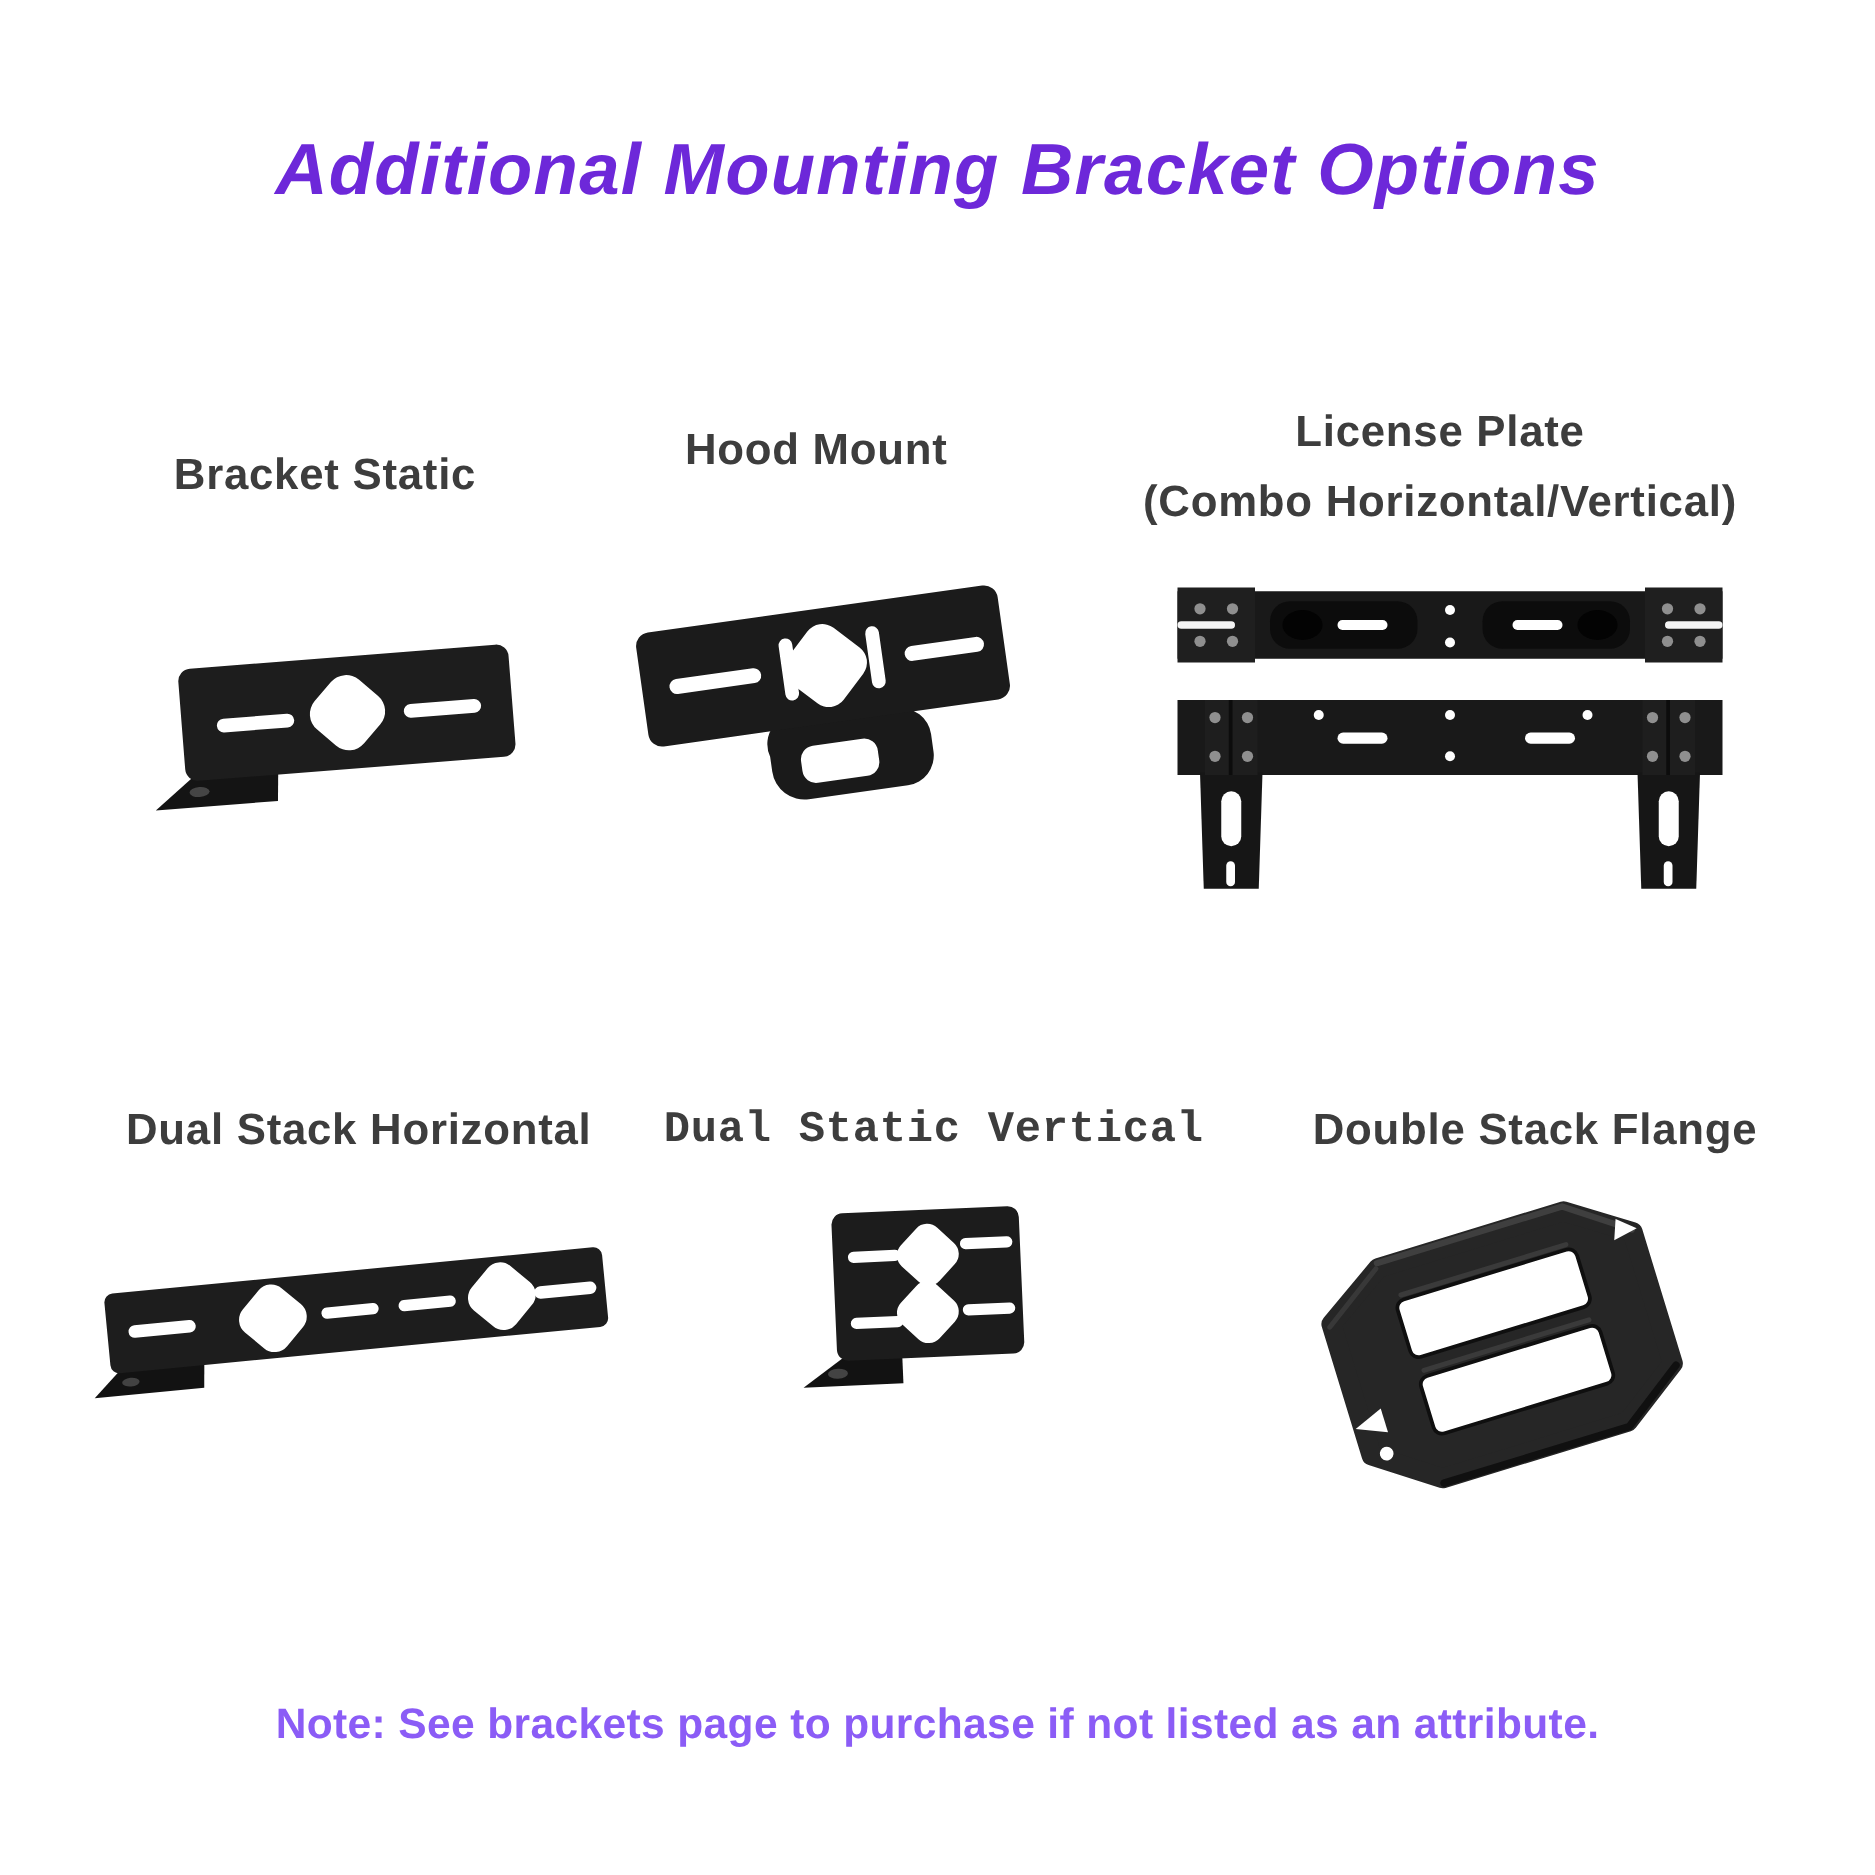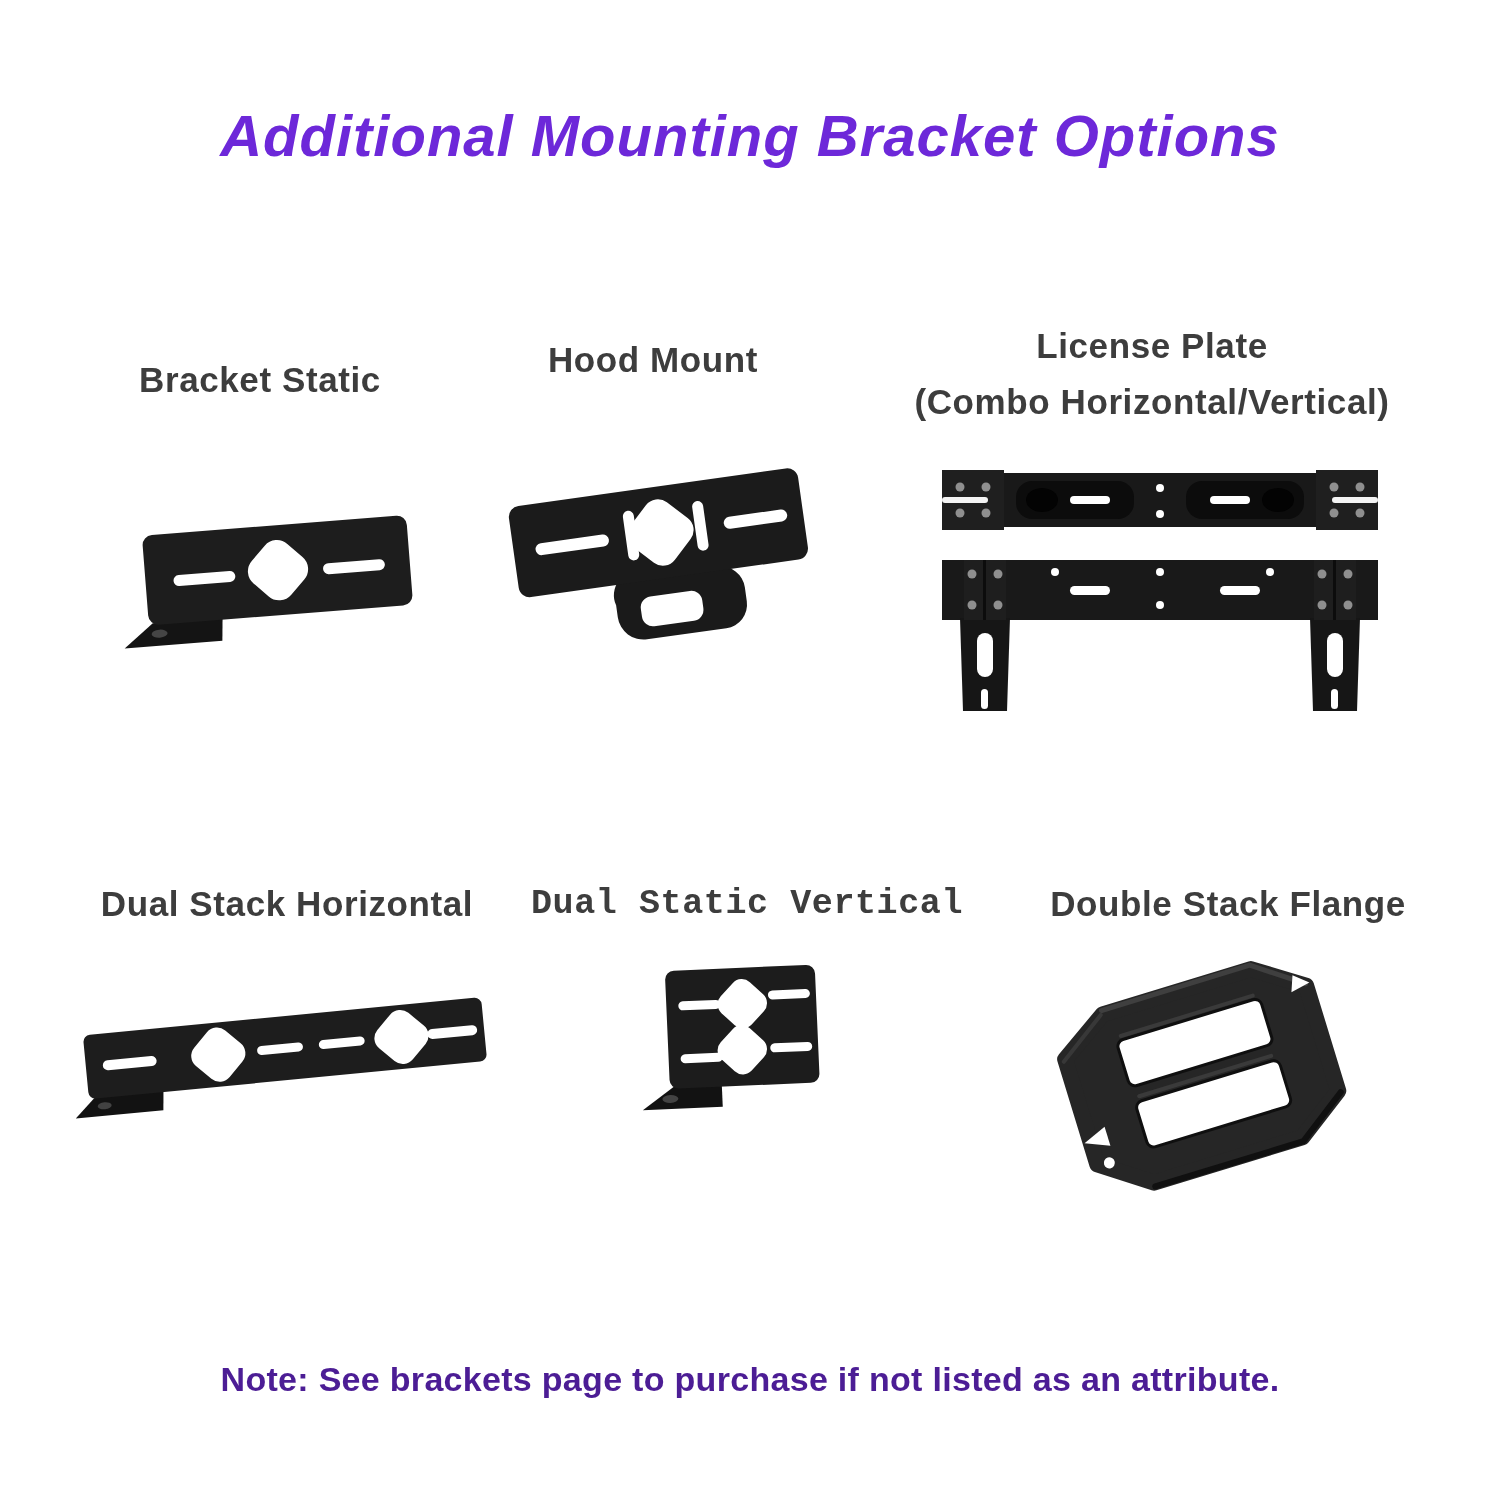--- a/index.html
+++ b/index.html
@@ -45,21 +45,21 @@
   .img-5 { left: 620px;  top: 948px; }
   .img-6 { left: 1030px; top: 938px; }
   .footer-note {
     position: absolute;
     left: 750px; top: 1360px;
     transform: translateX(-50%);
     white-space: nowrap;
     font-size: 34px;
     font-weight: 700;
     letter-spacing: 0.3px;
-    color: #4c1d95;
+    color: #8b5cf6;
   }
 </style>
 </head>
 <body>
 
 <h1 class="page-title">Additional Mounting Bracket Options</h1>
 
 <div class="bracket-label label-1">
   <span>Bracket Static</span>
 </div>

